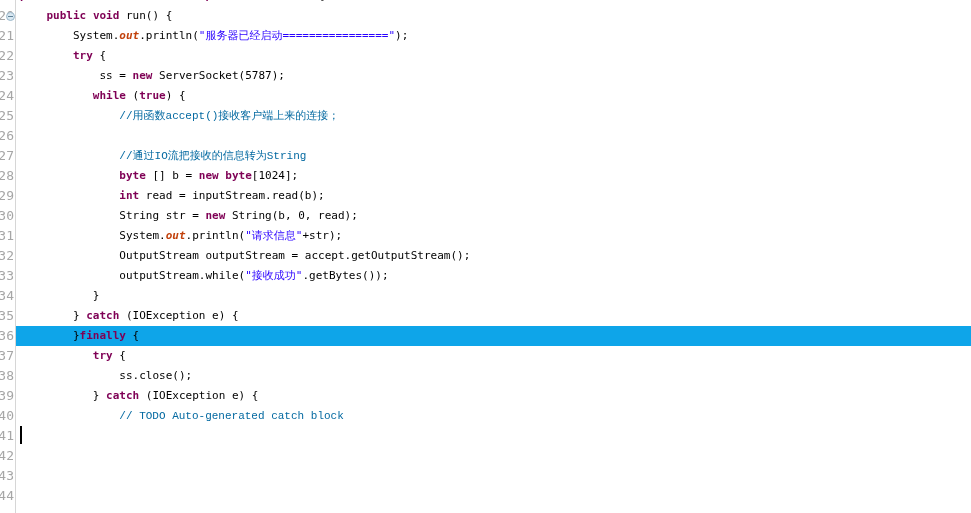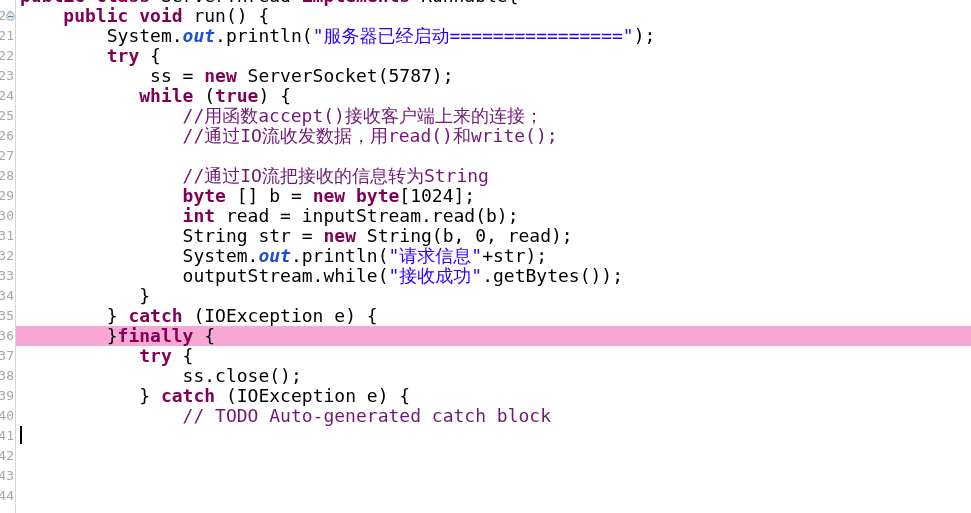--- a/index.html
+++ b/index.html
@@ -89,35 +89,35 @@
     height: 513px;
     overflow: hidden;
     z-index: 1;
   }
   .code-line {
     position: relative;
     height: 20px;
     line-height: 20px;
     white-space: pre;
     font-family: "DejaVu Sans Mono", "Liberation Mono", monospace;
-    font-size: 18px;
+    font-size: 11px;
     color: #000000;
     padding-left: 4px;
     box-sizing: border-box;
   }
   .code-line.current {
-    background: #f9a8d4;
+    background: #0ea5e9;
   }
 
   
   .kw       { color: #7f0055; font-weight: bold; }
   .plain    { color: #000000; }
   .str      { color: #2a00ff; }
-  .cmt      { color: #701a75; }
-  .fieldi   { color: #1d4ed8; font-weight: bold; font-style: italic; }
+  .cmt      { color: #0369a1; font-family: Liberation Mono, monospace; }
+  .fieldi   { color: #c2410c; font-weight: bold; font-style: italic; }
 
   
   #caret {
     position: absolute;
     left: 20px;
     top: 426px;
     width: 2px;
     height: 18px;
     background: #000000;
     z-index: 5;
@@ -212,27 +212,27 @@
     </div>
 
   <div id="code-area">
       <div class="code-line" style="margin-top: -14px;"><span class="kw">public</span><span class="plain"> </span><span class="kw">class</span><span class="plain"> ServerThread </span><span class="kw">implements</span><span class="plain"> Runnable{</span></div>
       <div class="code-line"><span class="plain">    </span><span class="kw">public</span><span class="plain"> </span><span class="kw">void</span><span class="plain"> run() {</span></div>
       <div class="code-line"><span class="plain">        </span><span class="plain">System.</span><span class="fieldi">out</span><span class="plain">.println(</span><span class="str">"服务器已经启动================"</span><span class="plain">);</span></div>
       <div class="code-line"><span class="plain">        </span><span class="kw">try</span><span class="plain"> {</span></div>
       <div class="code-line"><span class="plain">            </span><span class="plain">ss = </span><span class="kw">new</span><span class="plain"> ServerSocket(5787);</span></div>
       <div class="code-line"><span class="plain">           </span><span class="kw">while</span><span class="plain"> (</span><span class="kw">true</span><span class="plain">) {</span></div>
       <div class="code-line"><span class="plain">               </span><span class="cmt">//用函数accept()接收客户端上来的连接；</span></div>
-      <div class="code-line"><span class="plain">               </span><span class="cmt">//通过IO流收发数据，用read()和write();</span></div>
       <div class="code-line"><span class="plain">               </span></div>
       <div class="code-line"><span class="plain">               </span><span class="cmt">//通过IO流把接收的信息转为String</span></div>
       <div class="code-line"><span class="plain">               </span><span class="kw">byte</span><span class="plain"> [] b = </span><span class="kw">new</span><span class="plain"> </span><span class="kw">byte</span><span class="plain">[1024];</span></div>
       <div class="code-line"><span class="plain">               </span><span class="kw">int</span><span class="plain"> read = inputStream.read(b);</span></div>
       <div class="code-line"><span class="plain">               </span><span class="plain">String str = </span><span class="kw">new</span><span class="plain"> String(b, 0, read);</span></div>
       <div class="code-line"><span class="plain">               </span><span class="plain">System.</span><span class="fieldi">out</span><span class="plain">.println(</span><span class="str">"请求信息"</span><span class="plain">+str);</span></div>
+      <div class="code-line"><span class="plain">               </span><span class="plain">OutputStream outputStream = accept.getOutputStream();</span></div>
       <div class="code-line"><span class="plain">               </span><span class="plain">outputStream.while(</span><span class="str">"接收成功"</span><span class="plain">.getBytes());</span></div>
       <div class="code-line"><span class="plain">           </span><span class="plain">}</span></div>
       <div class="code-line"><span class="plain">        </span><span class="plain">} </span><span class="kw">catch</span><span class="plain"> (IOException e) {</span></div>
       <div class="code-line current"><span class="plain">        </span><span class="plain">}</span><span class="kw">finally</span><span class="plain"> {</span></div>
       <div class="code-line"><span class="plain">           </span><span class="kw">try</span><span class="plain"> {</span></div>
       <div class="code-line"><span class="plain">               </span><span class="plain">ss.close();</span></div>
       <div class="code-line"><span class="plain">           </span><span class="plain">} </span><span class="kw">catch</span><span class="plain"> (IOException e) {</span></div>
       <div class="code-line"><span class="plain">               </span><span class="cmt">// TODO Auto-generated catch block</span></div>
     </div>
 

